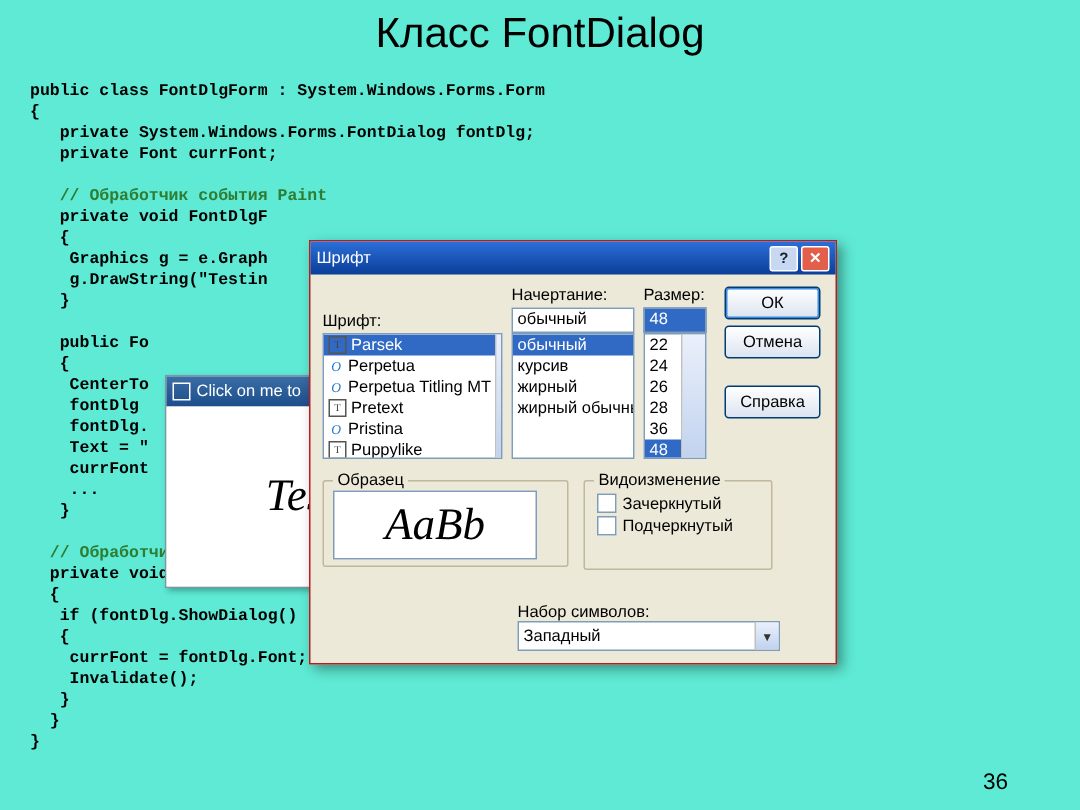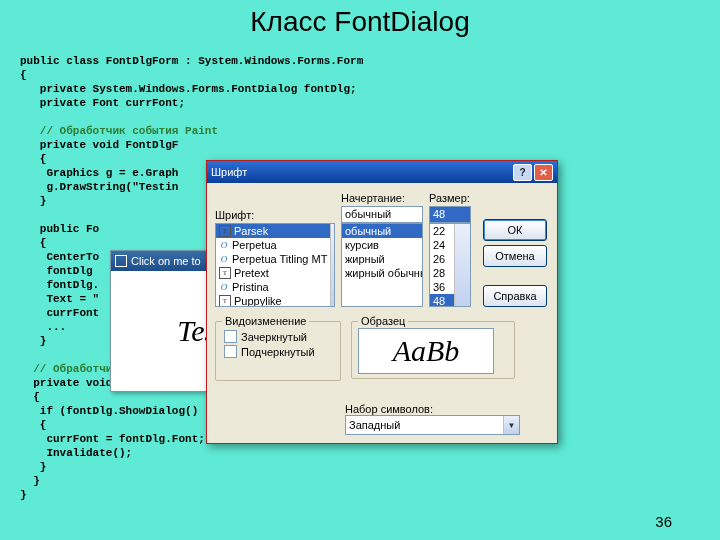--- a/index.html
+++ b/index.html
@@ -30,21 +30,21 @@
 .txt{height:17px;border:1px solid #7f9db9;background:#fff;padding:1px 3px;box-sizing:border-box;font-size:11px;overflow:hidden;white-space:nowrap;}
 .txt.sel{background:#316ac5;color:#fff;}
 .listbox{border:1px solid #7f9db9;background:#fff;height:82px;overflow:hidden;margin-top:0;}
 .listbox .item{padding:1px 3px;white-space:nowrap;display:flex;align-items:center;gap:3px;}
 .listbox .item.sel{background:#316ac5;color:#fff;}
 .listbox .fi{width:10px;height:10px;display:inline-flex;align-items:center;justify-content:center;font-size:9px;font-style:italic;font-family:serif;}
 .listbox .fi.tt{border:1px solid #555;color:#444;font-style:normal;font-size:7px;}
 .listbox .fi.o{color:#2a7bd1;}
 .btns{display:flex;flex-direction:column;gap:4px;margin-left:6px;}
 .btn{width:62px;height:20px;border:1px solid #003c74;background:linear-gradient(#fff,#dce4f0);border-radius:3px;display:flex;align-items:center;justify-content:center;}
-.btn.default{box-shadow:0 0 0 1px #3a8be0 inset;margin-top:28px;}
+.btn.default{box-shadow:0 0 0 1px #3a8be0 inset;}
 .groupbox{border:1px solid #c0b89c;border-radius:2px;padding:6px 8px 8px 8px;margin-top:0;position:relative;}
 .groupbox .gtitle{position:absolute;top:-7px;left:6px;background:#ece9d8;padding:0 3px;}
 .row2{display:flex;gap:10px;margin-top:14px;}
 .chk{display:flex;align-items:center;gap:4px;margin:2px 0;}
 .chk .box{width:11px;height:11px;border:1px solid #7f9db9;background:#fff;}
 .sample{width:134px;height:44px;background:#fff;border:1px solid #7f9db9;display:flex;align-items:center;justify-content:center;}
 .sample span{font-family:"Brush Script MT","Segoe Script",cursive;font-size:30px;font-style:italic;}
 .row3{margin-top:22px;margin-left:130px;width:175px;}
 .combo{height:18px;border:1px solid #7f9db9;background:#fff;display:flex;align-items:center;}
 .combo .ctext{flex:1;padding:0 3px;}
@@ -184,37 +184,37 @@
 
       <div class="btns">
         <div class="btn default">ОК</div>
         <div class="btn">Отмена</div>
         <div style="height:10px"></div>
         <div class="btn">Справка</div>
       </div>
     </div>
 
     <div class="row2">
+      <div class="groupbox" style="width:150px;height:44px;padding:6px;">
+        <span class="gtitle">Образец</span>
+        <div class="sample">
+          <span>AaBb</span>
+        </div>
+      </div>
       <div class="groupbox" style="width:108px;height:44px;">
         <span class="gtitle">Видоизменение</span>
         <div class="chk">
               <span class="box"></span>
               <span>Зачеркнутый</span>
             </div>
         <div class="chk">
               <span class="box"></span>
               <span>Подчеркнутый</span>
             </div>
       </div>
-      <div class="groupbox" style="width:150px;height:44px;padding:6px;">
-        <span class="gtitle">Образец</span>
-        <div class="sample">
-          <span>AaBb</span>
-        </div>
-      </div>
     </div>
 
     <div class="row3">
       <span class="lbl">Набор символов:</span>
       <div class="combo">
         <span class="ctext">Западный</span>
         <span class="carrow">▼</span>
       </div>
     </div>
 

